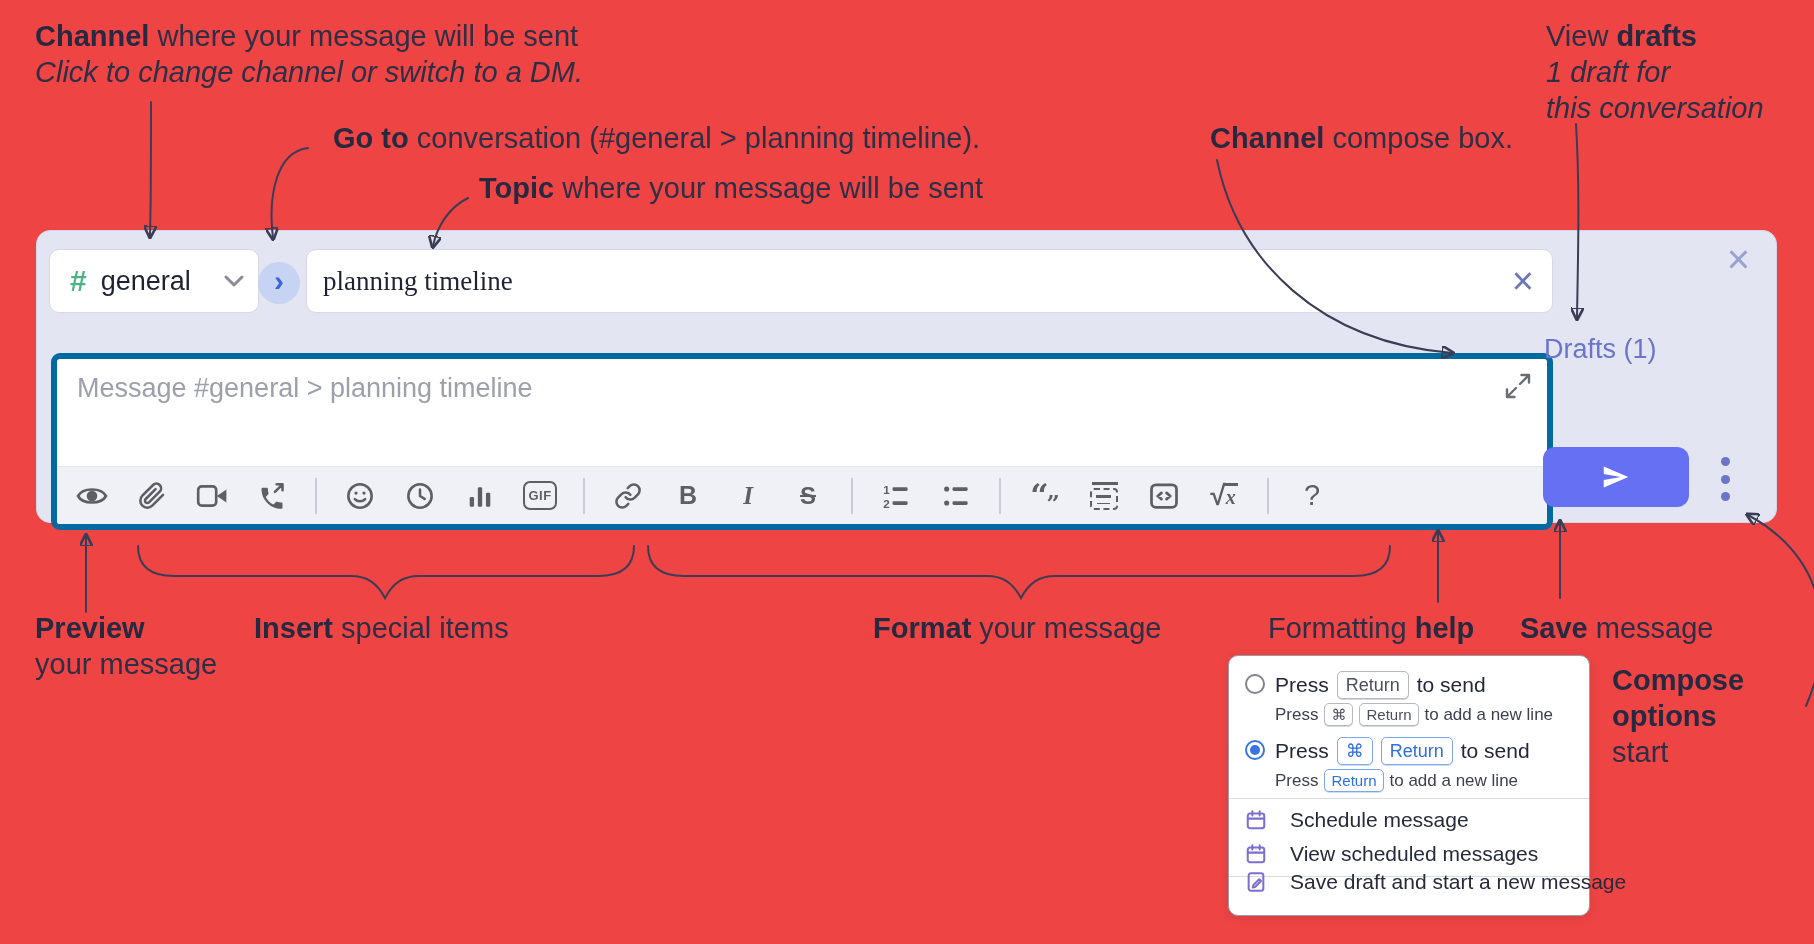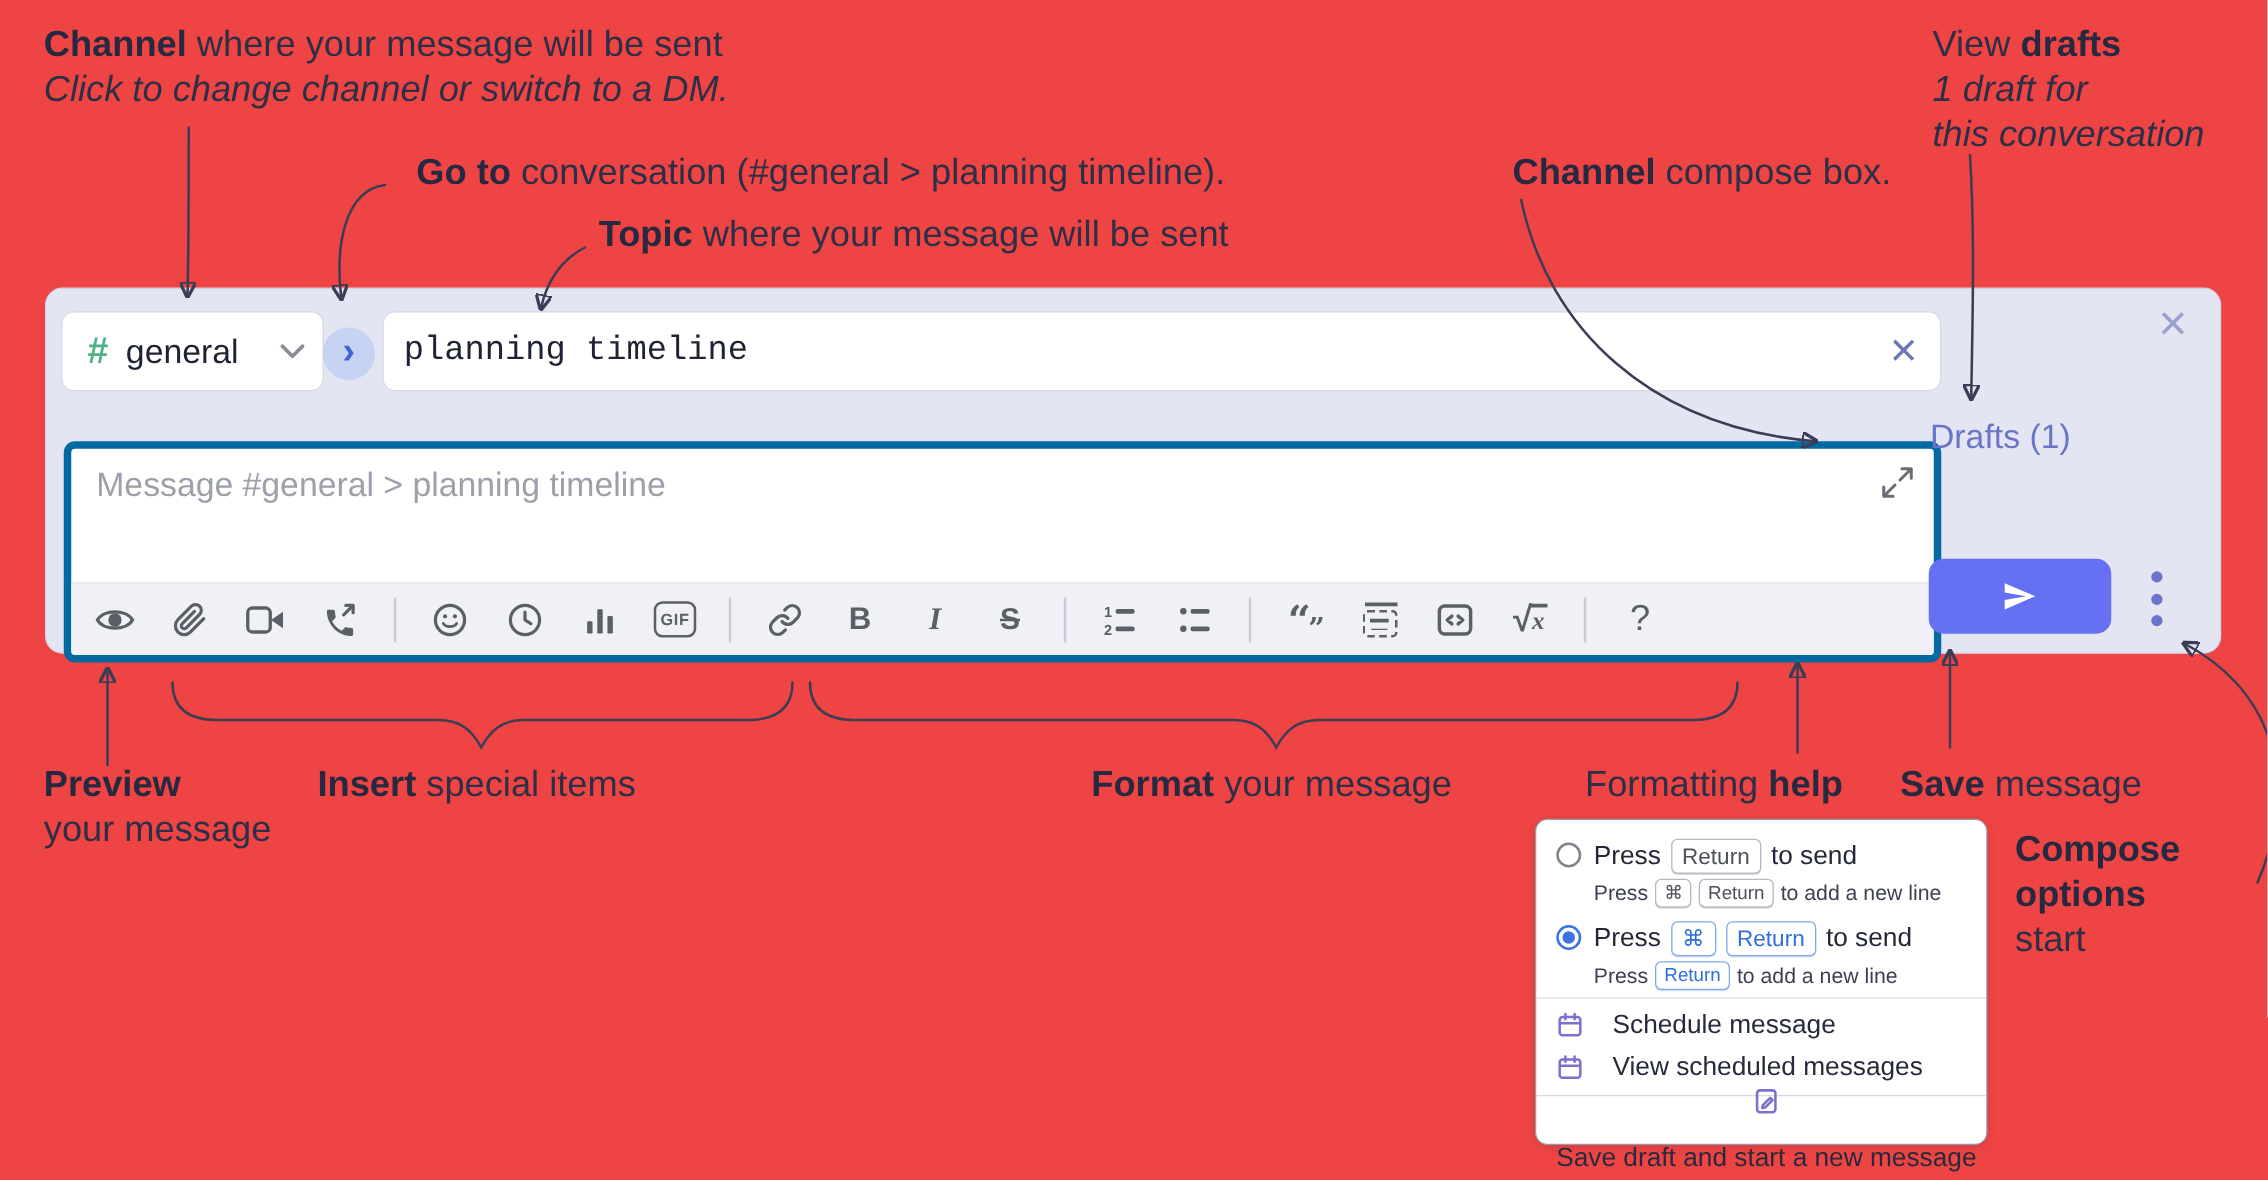--- a/index.html
+++ b/index.html
@@ -29,21 +29,21 @@
   .chan-name { font-size:27px; color:#1f2233; flex:1; }
   .chan-chev { margin-left:6px; }
 
   .goto-btn { position:absolute; left:221px; top:31px; width:42px; height:42px; border-radius:50%;
               background:#c7d3f3; display:flex; align-items:center; justify-content:center; cursor:pointer; }
   .goto-btn span { color:#3c64d9; font-size:30px; font-weight:700; line-height:1; margin-top:-4px; }
 
   .topic-box { position:absolute; left:269px; top:18px; width:1247px; height:64px; background:#fff;
                border:1px solid #d6d8e2; border-radius:10px; display:flex; align-items:center; padding:0 14px 0 16px; }
   .topic-box input { border:none; outline:none; background:transparent; flex:1; font-size:27px;
-                     color:#1f2233; font-family:Liberation Mono, monospace; }
+                     color:#1f2233; font-family:Liberation Serif, serif; }
   .topic-clear { font-size:38px; color:#6b77b8; line-height:1; cursor:pointer; padding:0 4px; }
 
   .msg-box { position:absolute; left:14px; top:98px; width:1502px; height:177px; background:#fff;
              border:6px solid #0369a1; border-radius:9px; overflow:hidden;margin-top:24px; }
   .msg-box textarea { position:absolute; left:20px; top:14px; width:1430px; height:95px; border:none; outline:none;
                       resize:none; font-size:27px; font-family:inherit; color:#1f2233; background:transparent; }
   .msg-box textarea::placeholder { color:#9da0ac; }
   .expand-ic { position:absolute; right:16px; top:14px; width:26px; height:26px; cursor:pointer; }
 
   .toolbar { position:absolute; left:0; bottom:0; width:100%; height:58px; background:#f0f1f7;
@@ -346,21 +346,21 @@
     <div class="pop-item" style="top:186px;">
       <svg width="22" height="22" viewBox="0 0 24 24" fill="none" stroke="#7a70cf" stroke-width="2.2" stroke-linecap="round">
           <rect x="3" y="5" width="18" height="16" rx="2.5"></rect>
           <path d="M8,2.5 V7 M16,2.5 V7 M3.5,10.5 H20.5"></path>
         </svg>
       <span>View scheduled messages</span>
     </div>
 
     <div class="pop-div" style="top:220px;"></div>
 
-    <div class="pop-item" style="top:214px;flex-direction:column;">
+    <div class="pop-item" style="top:214px;">
       <svg width="22" height="22" viewBox="0 0 24 24" fill="none" stroke="#7a70cf" stroke-width="2.2" stroke-linecap="round" stroke-linejoin="round">
           <rect x="4" y="2.5" width="16" height="19" rx="2.5"></rect>
           <path d="M9,15.5 L15.5,9 L17.5,11 L11,17.5 L8.5,18 Z"></path>
         </svg>
       <span>Save draft and start a new message</span>
     </div>
   </div>
 
 </div>
 

